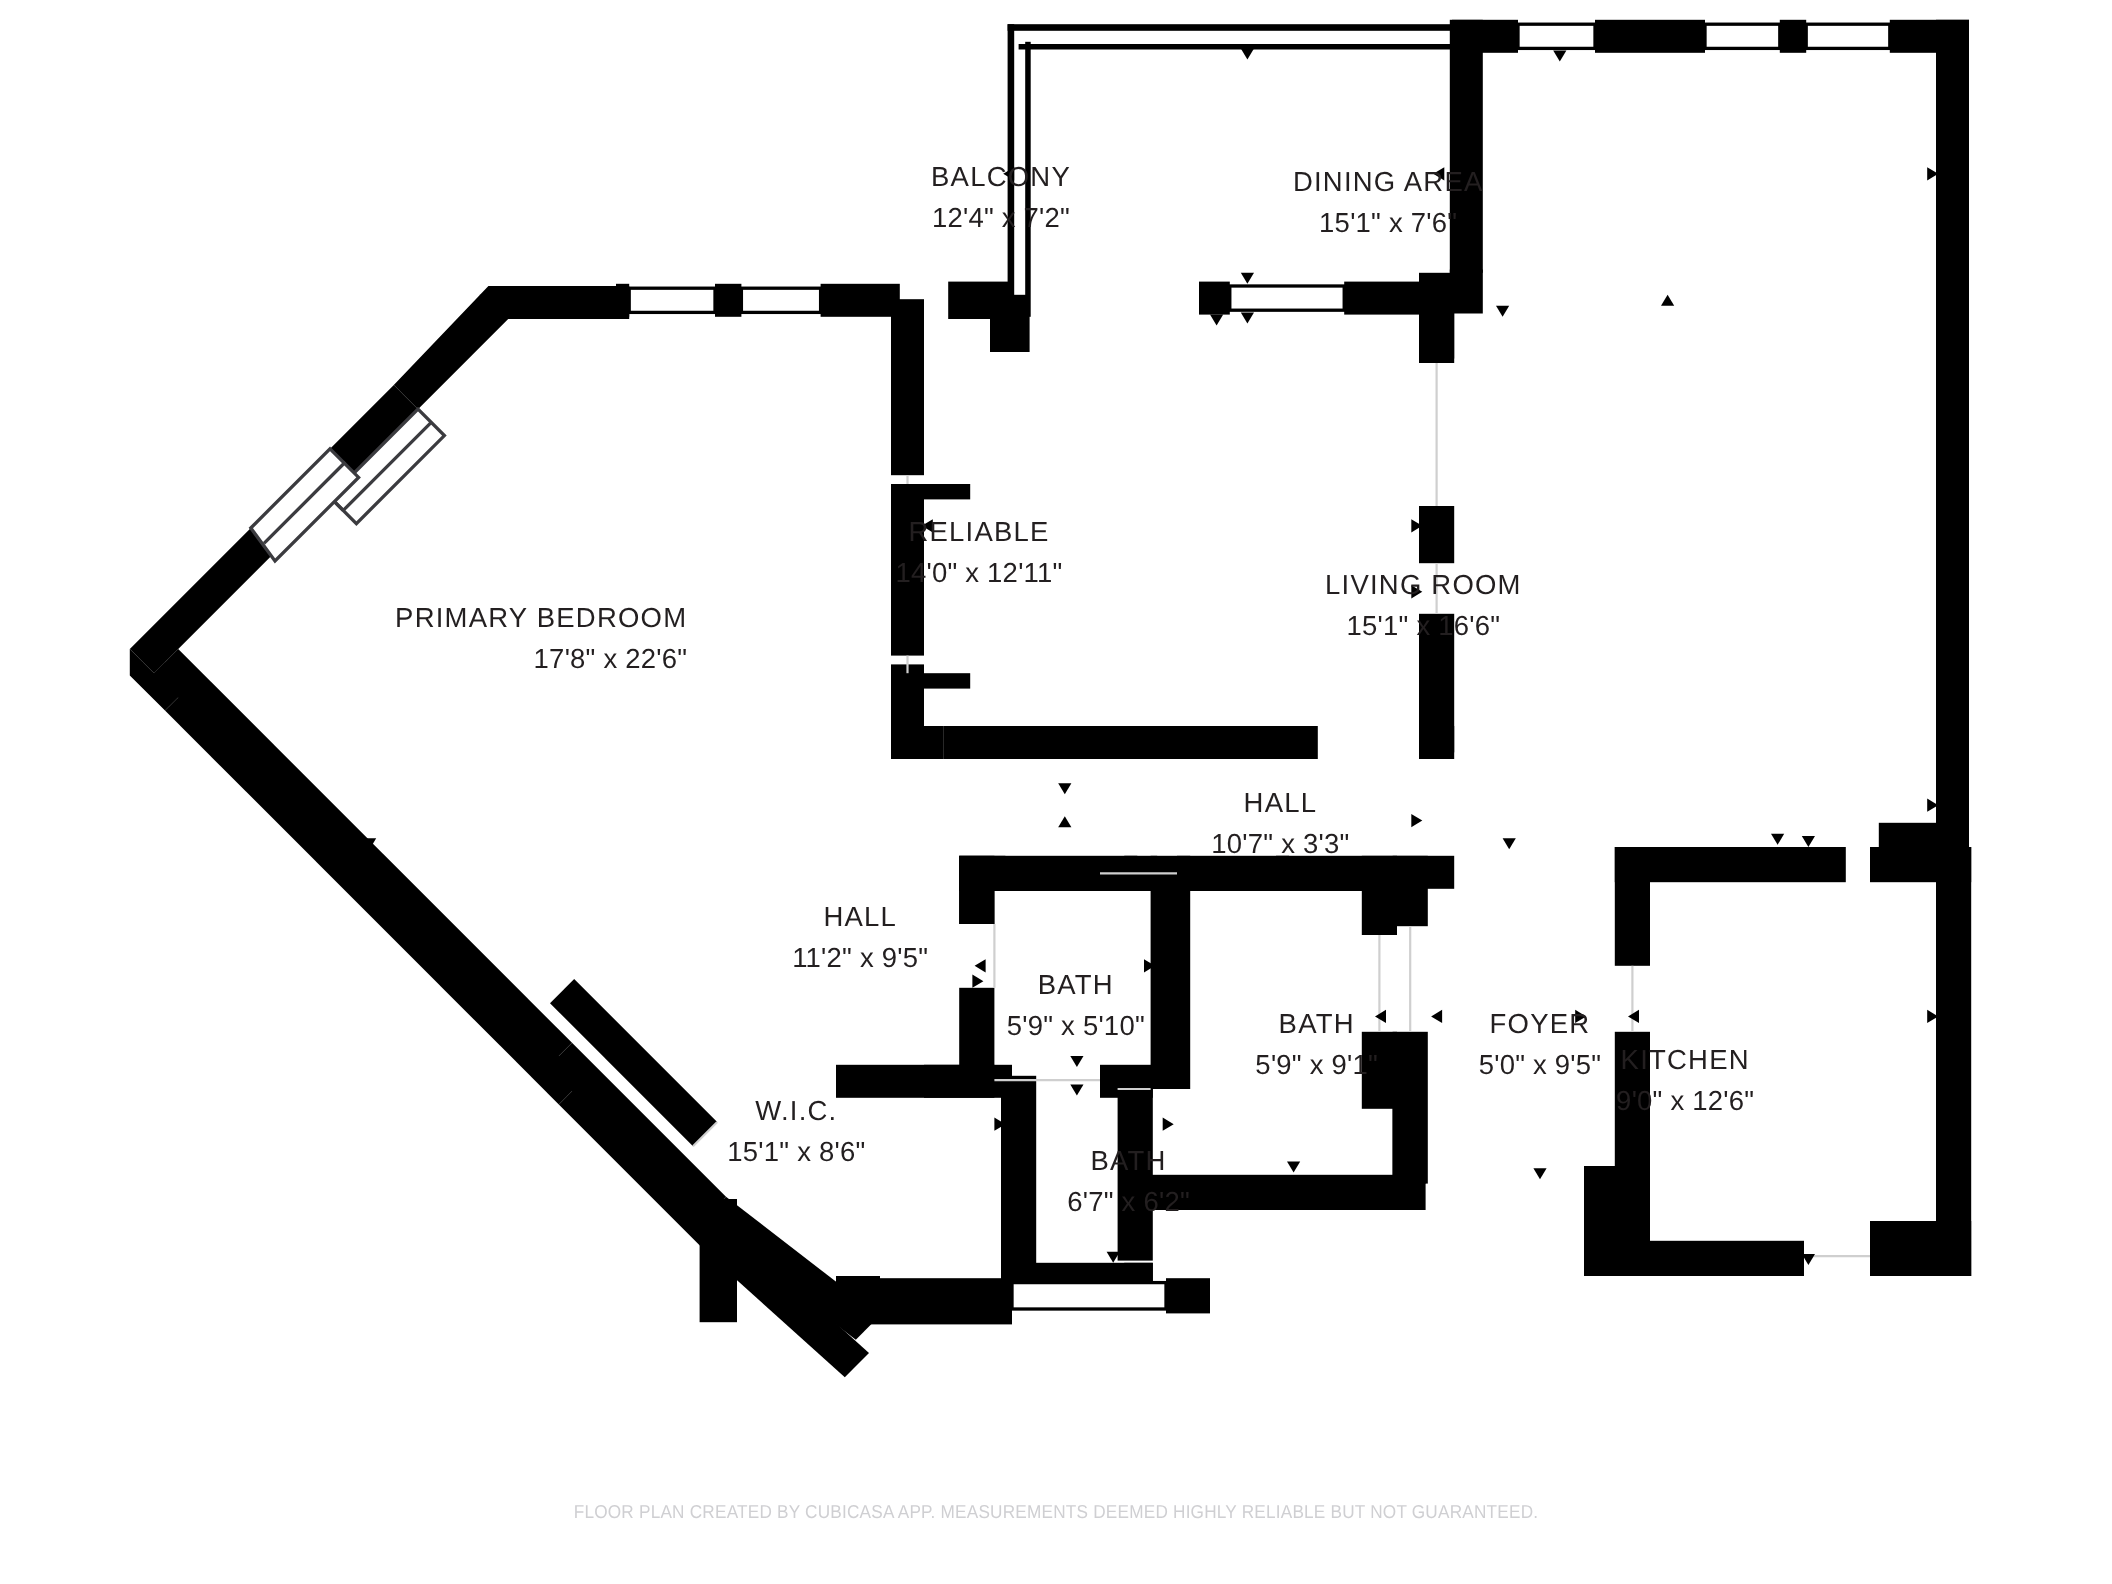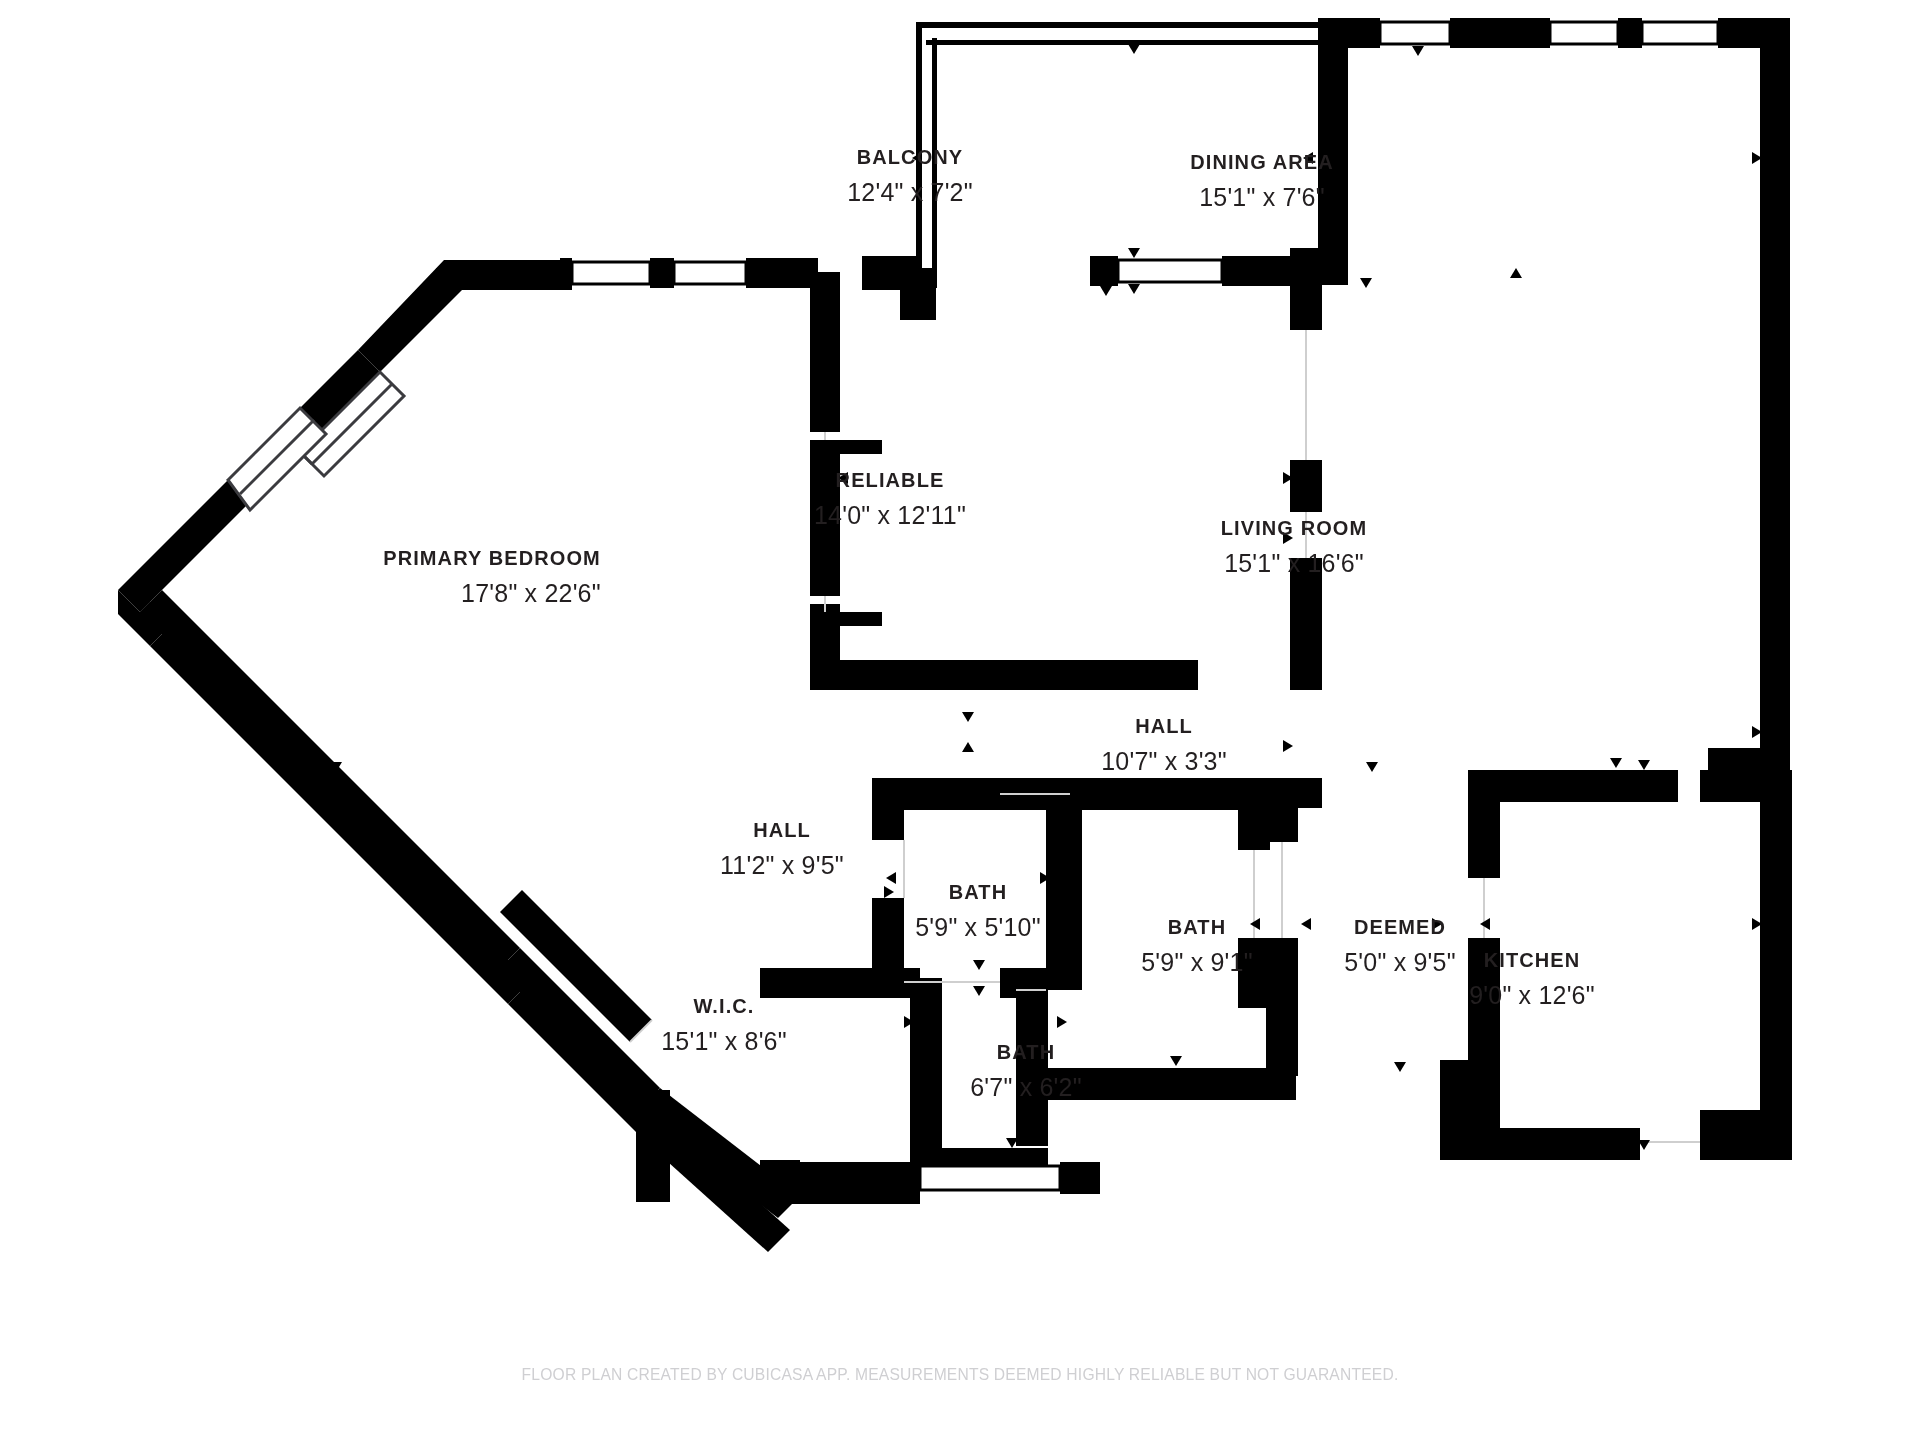--- a/index.html
+++ b/index.html
@@ -33,22 +33,22 @@
     text-align: center;
     color: #231f20;
     font-family: "Liberation Sans", sans-serif;
     line-height: 1.28;
     white-space: nowrap;
     transform: translateX(-50%);
     letter-spacing: 0.4px;
   }
   .room-label .rl-name {
     display: block;
-    font-size: 20px;
-    font-weight: 700;
+    font-size: 25px;
+    font-weight: 400;
     letter-spacing: 1.1px;
   }
   .room-label .rl-dims {
     display: block;
     font-size: 25px;
     font-weight: 400;
     margin-top: 5px;
     letter-spacing: 0.2px;
   }
   .footer-note {
@@ -311,21 +311,21 @@
   </div>
   <div class="room-label" style="left:978px; top:880px;">
     <span class="rl-name">BATH</span>
     <span class="rl-dims">5'9" x 5'10"</span>
   </div>
   <div class="room-label" style="left:1197px; top:915px;">
     <span class="rl-name">BATH</span>
     <span class="rl-dims">5'9" x 9'1"</span>
   </div>
   <div class="room-label" style="left:1400px; top:915px;">
-    <span class="rl-name">DEEMED</span>
+    <span class="rl-name">FOYER</span>
     <span class="rl-dims">5'0" x 9'5"</span>
   </div>
   <div class="room-label" style="left:1532px; top:948px;">
     <span class="rl-name">KITCHEN</span>
     <span class="rl-dims">9'0" x 12'6"</span>
   </div>
   <div class="room-label" style="left:724px; top:994px;">
     <span class="rl-name">W.I.C.</span>
     <span class="rl-dims">15'1" x 8'6"</span>
   </div>

